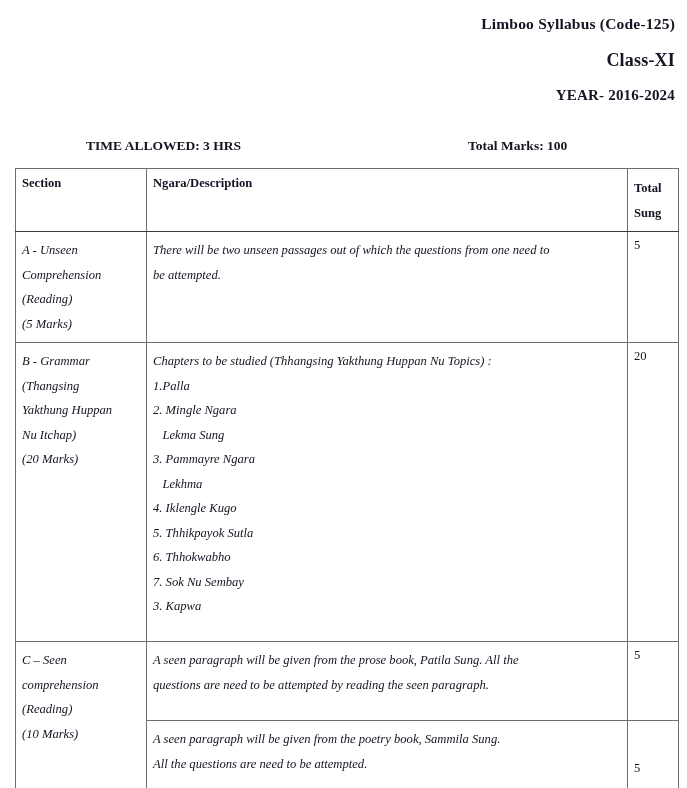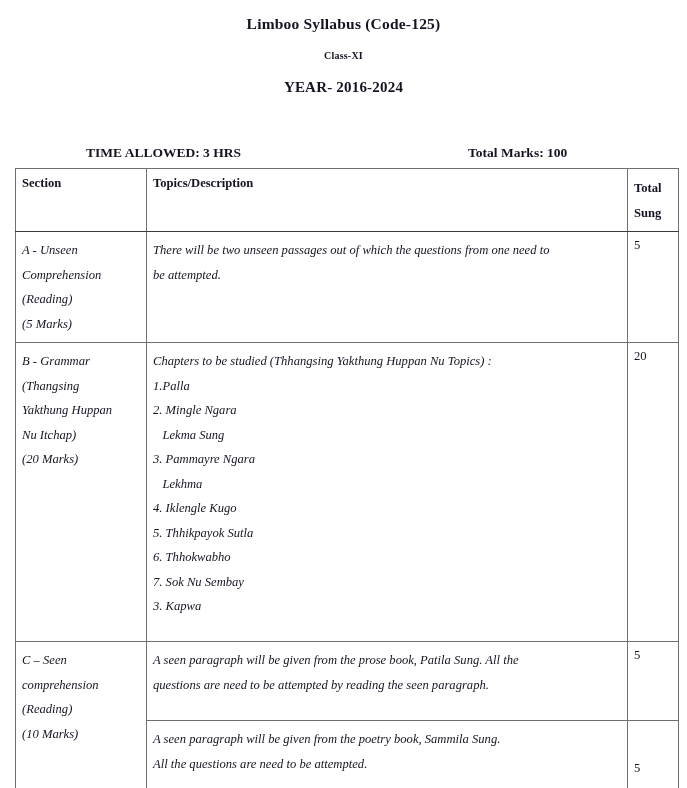--- a/index.html
+++ b/index.html
@@ -25,31 +25,32 @@
   
   .titles {
     padding-top: 10px;
     text-align: center;
   }
   .title-line {
     font-weight: bold;
     font-size: 15.5px;
     letter-spacing: 0.2px;
     line-height: 1.0;
-    margin: 0;
+    margin: 12px;
+    text-align: right;
   }
   .title-1 { margin-top: 6px; }
-  .title-2 { margin-top: 19px; font-size: 10px; }
+  .title-2 { margin-top: 19px; font-size: 18px; }
   .title-3 { margin-top: 19px; font-size: 15px; }
 
   
   .meta-row {
     position: relative;
     height: 18px;
-    margin-top: 50px;
+    margin-top: 35px;
     font-weight: bold;
     font-size: 13.5px;
   }
   .meta-time {
     position: absolute;
     left: 86px;
     top: 0;
     white-space: nowrap;
   }
   .meta-marks {
@@ -134,21 +135,21 @@
 
   <table class="syllabus-table">
     <colgroup>
       <col class="col-section">
       <col class="col-topics">
       <col class="col-marks">
     </colgroup>
     <thead>
       <tr class="hdr-row">
         <th>Section</th>
-        <th>Topics/Description</th>
+        <th>Ngara/Description</th>
         <th class="head-marks">
           <p>Total</p>
           <p>Sung</p>
         </th>
       </tr>
     </thead>
     <tbody>
       <tr class="r-a row-split-top">
         <td class="cell-lines">
             <p>A - Unseen</p>

